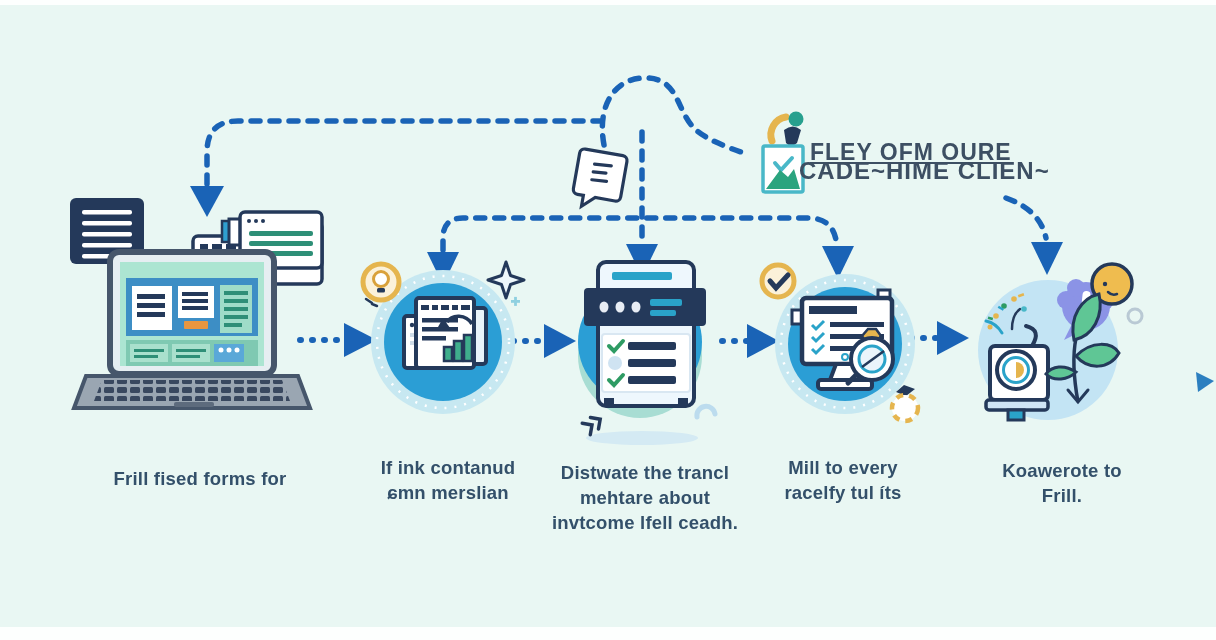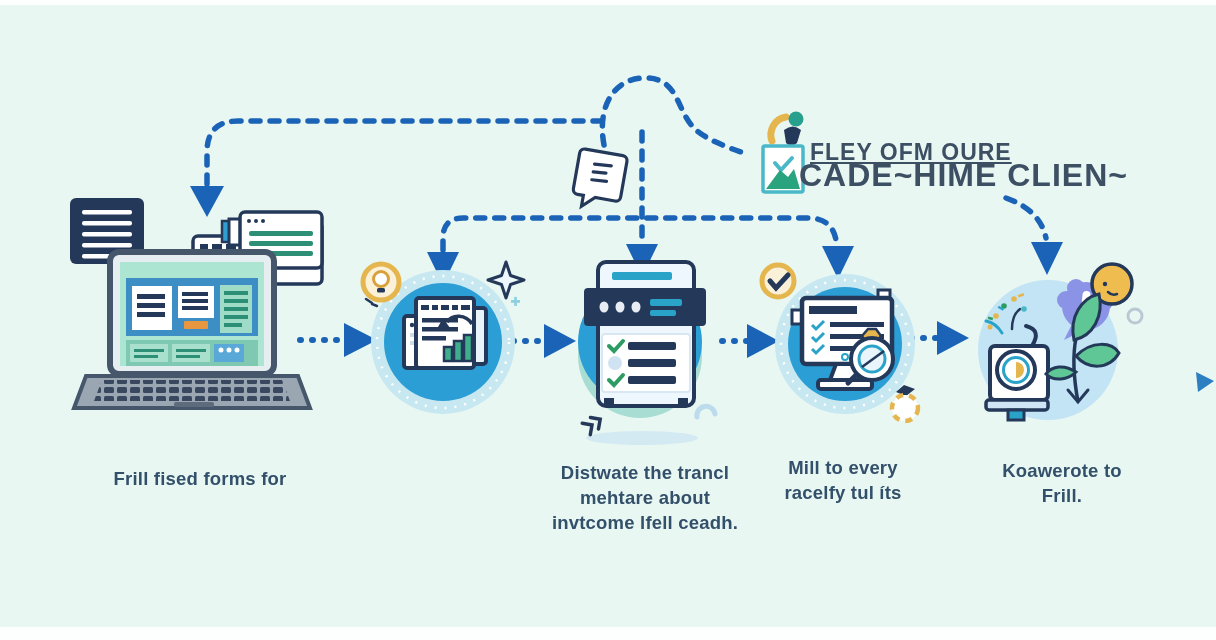--- a/index.html
+++ b/index.html
@@ -10,21 +10,21 @@
   .strip.bottom{top:627px;height:13px;}
   svg.art{position:absolute;left:0;top:0;}
   .dash{fill:none;stroke:#1a63b6;stroke-width:5.5;stroke-dasharray:9 10;stroke-linecap:round;}
   .dots{fill:none;stroke:#1a63b6;stroke-width:6;stroke-dasharray:1 11;stroke-linecap:round;}
   .head{fill:#1a63b6;}
   .caption{position:absolute;text-align:center;color:#33506a;font-size:18.5px;
            line-height:25px;font-weight:600;letter-spacing:.2px;}
   .caption span{display:block;}
   .logo-line{position:absolute;color:#3d4f63;font-weight:800;letter-spacing:1px;white-space:nowrap;}
   #logo-line1{left:810px;top:139px;font-size:23px;text-decoration:underline;}
-  #logo-line2{left:799px;top:157px;font-size:32px;}
+  #logo-line2{left:799px;top:157px;font-size:24px;}
 </style>
 </head>
 <body>
 
 <div class="canvas">
   <div class="strip top"></div>
   <div class="strip bottom"></div>
 
   <svg class="art" width="1216" height="640" viewBox="0 0 1216 640">
     <defs>
@@ -296,20 +296,24 @@
       <polygon points="766,189 780,170 788,177 794,169 800,189" fill="#2aa47e"></polygon>
     </g>
   </svg>
 
   <div class="logo-line" id="logo-line1">FLEY OFM OURE</div>
   <div class="logo-line" id="logo-line2">CADE~HIME CLIEN~</div>
 
   <div class="caption" style="left:92px;top:466px;width:216px;">
     <span>Frill fised forms for</span>
   </div>
+  <div class="caption" style="left:353px;top:455px;width:190px;">
+    <span>If ink contanud</span>
+    <span>ɕmn merslian</span>
+  </div>
   <div class="caption" style="left:528px;top:460px;width:234px;">
     <span>Distwate the trancl</span>
     <span>mehtare about</span>
     <span>invtcome lfell ceadh.</span>
   </div>
   <div class="caption" style="left:753px;top:455px;width:180px;text-align:center;">
     <span>Mill to every</span>
     <span>racelfy tul íts</span>
   </div>
   <div class="caption" style="left:975px;top:458px;width:174px;">

